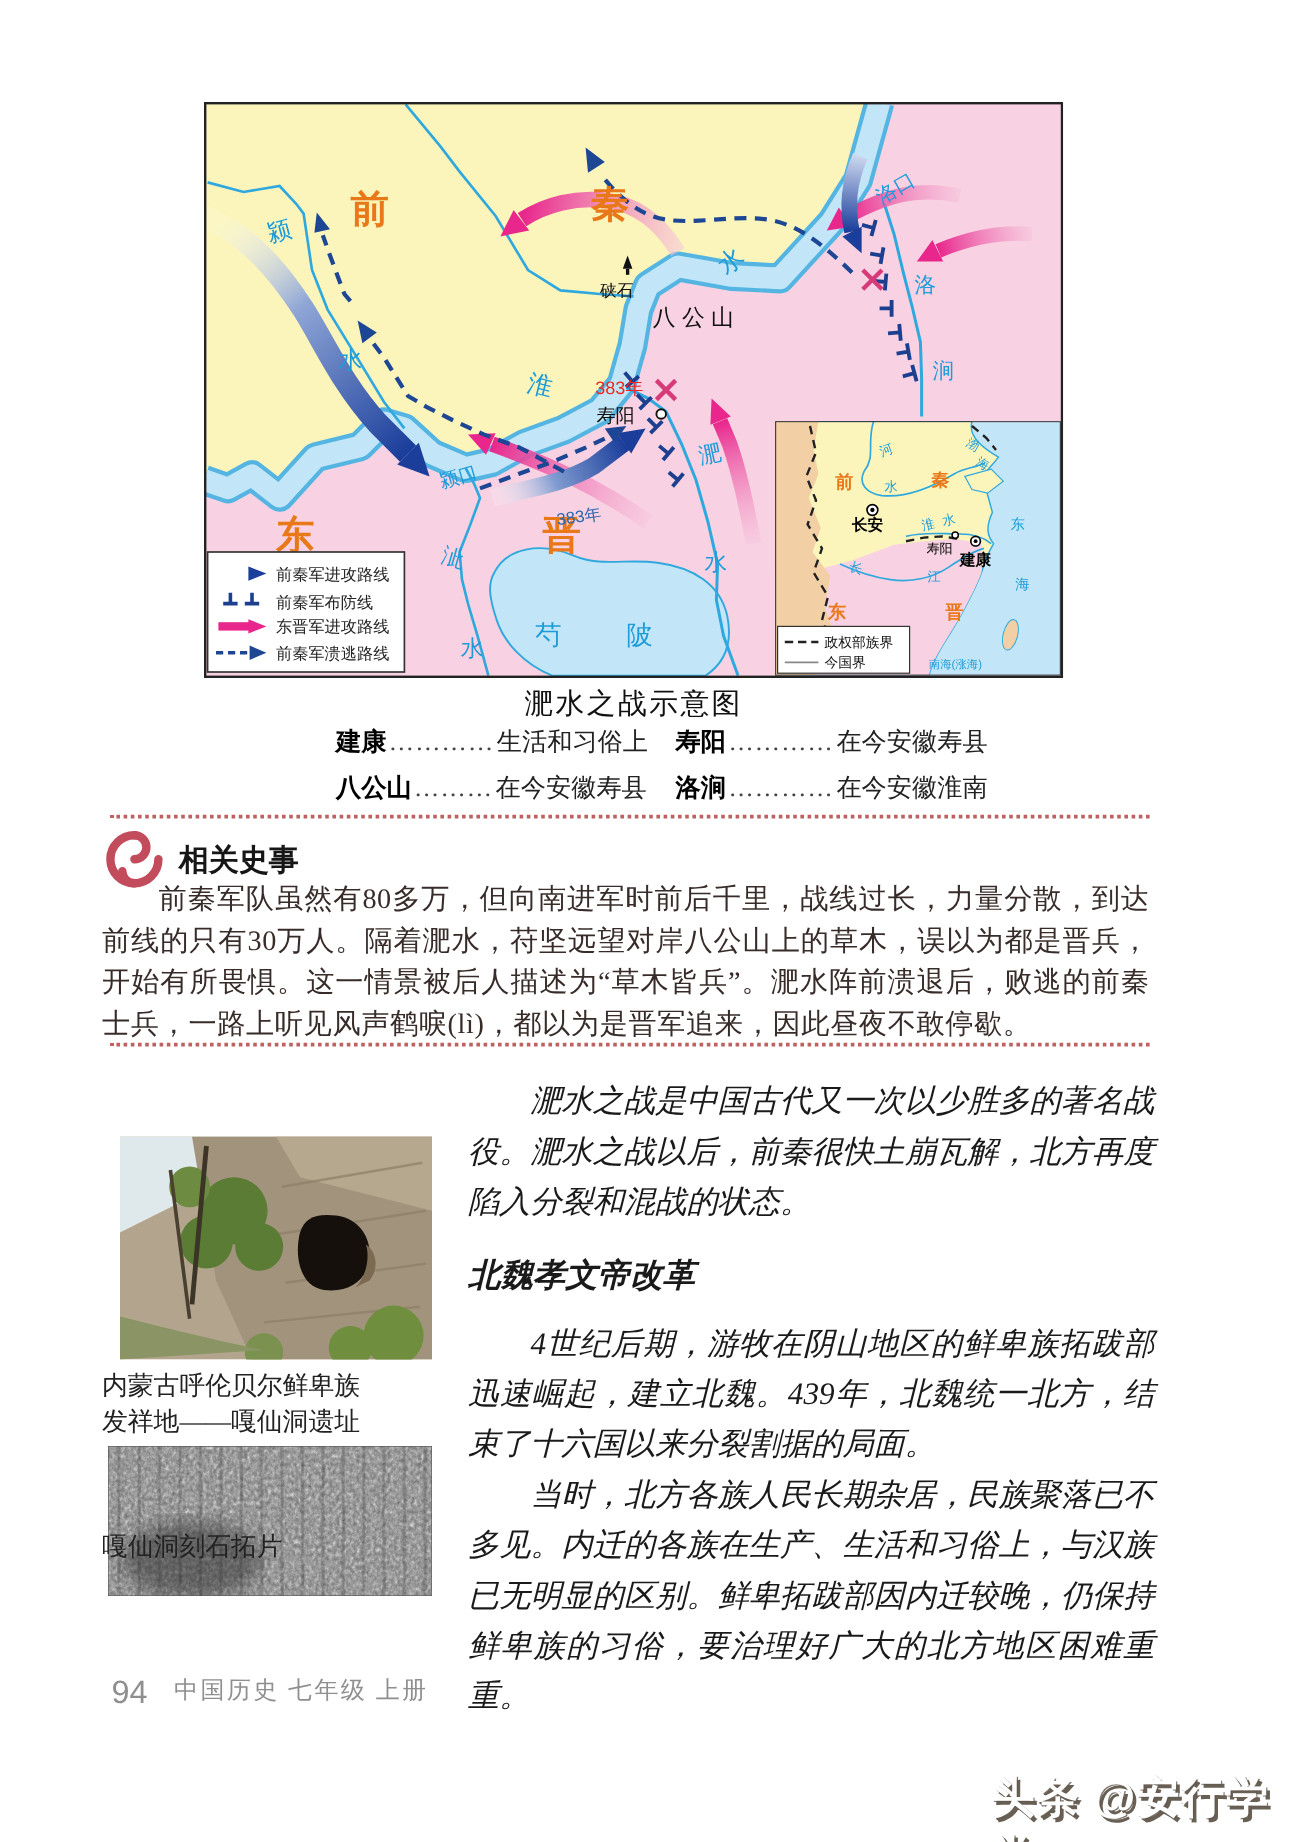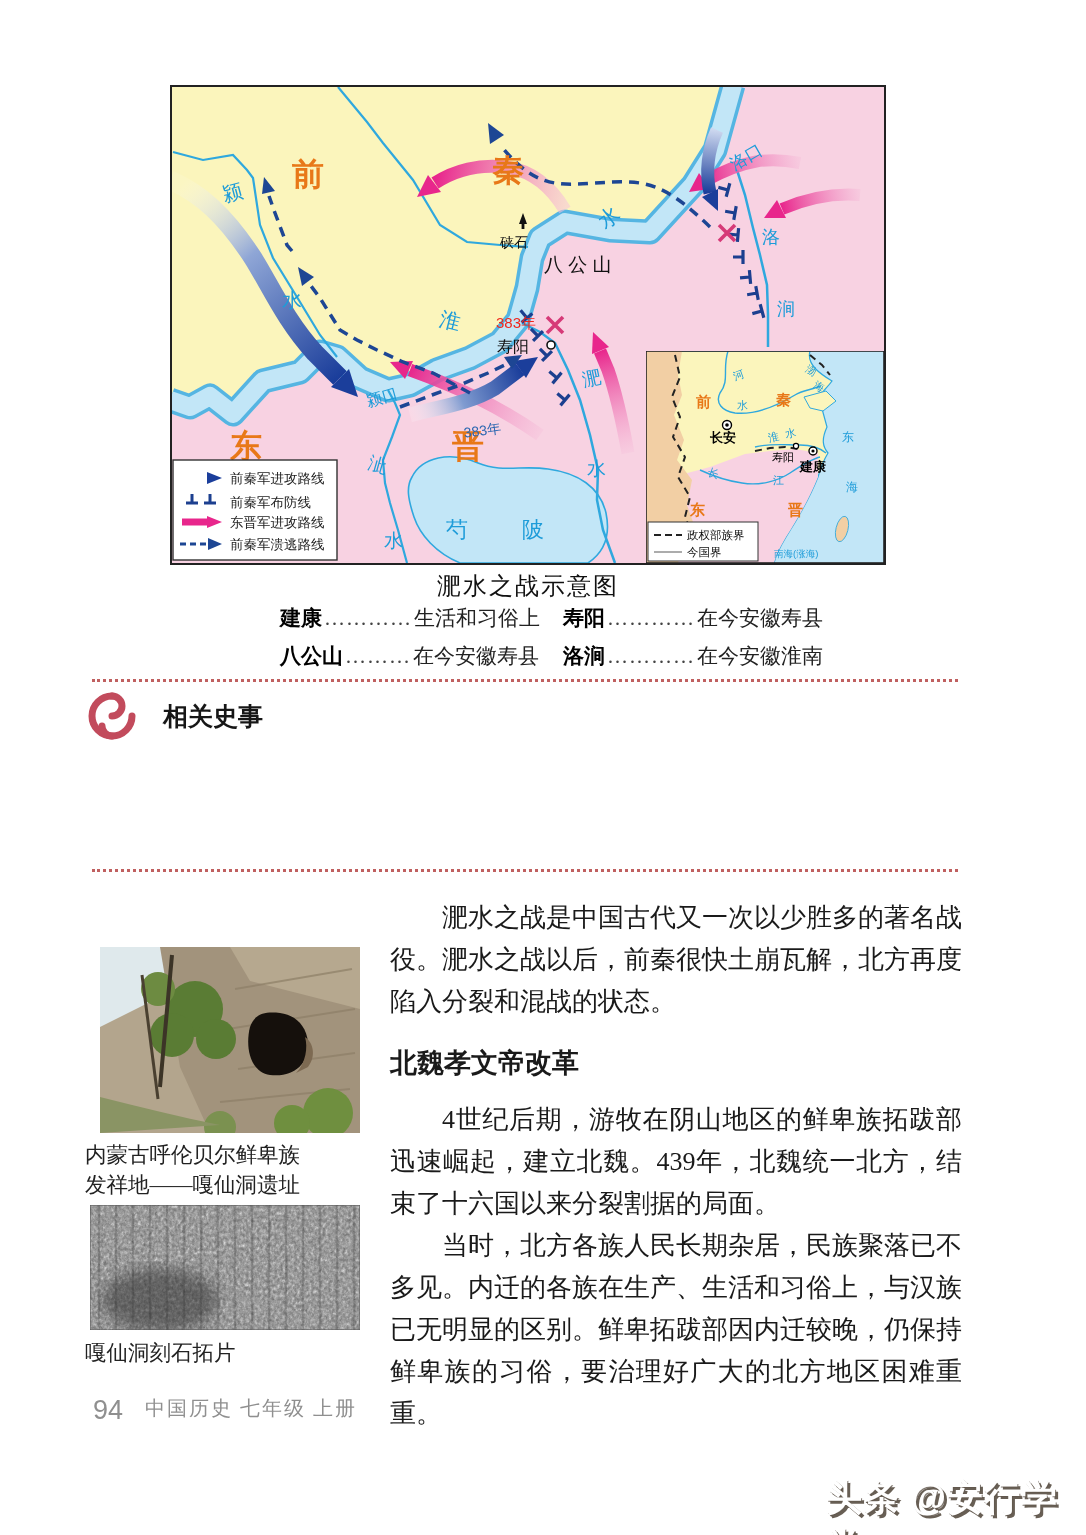--- a/index.html
+++ b/index.html
@@ -10,26 +10,26 @@
   .map-wrap{left:170px;top:85px;width:716px;height:480px;}
   .map-title{left:170px;top:570px;width:716px;text-align:center;font-size:24px;color:#111;letter-spacing:2px;}
   
   .notes{left:280px;top:604px;width:566px;display:grid;grid-template-columns:283px 283px;row-gap:10px;font-size:21px;}
   .note-cell{display:flex;align-items:baseline;white-space:nowrap;}
   .note-name{font-weight:bold;color:#000;}
   .note-leader{color:#444;margin:0 2px;letter-spacing:1px;}
   .note-place{color:#222;}
   
   .dotted-rule{height:0;border-top:3px dotted #c06060;}
-  .rh-head{left:86px;top:690px;width:600px;display:flex;align-items:center;gap:25px;}
+  .rh-head{left:86px;top:690px;width:600px;display:flex;align-items:center;gap:11px;}
   .rh-title{font-family:"Liberation Sans","DejaVu Sans",sans-serif;font-weight:bold;font-size:25px;color:#161616;}
   .rh-body{left:85px;top:733px;width:873px;font-size:23.5px;line-height:34.5px;color:#372c29;
            text-align:justify;text-indent:2em;letter-spacing:0.5px;}
   
-  .body-col{left:390px;top:897px;width:572px;font-size:26px;line-height:42px;text-align:justify;}
+  .body-col{left:390px;top:897px;width:572px;font-size:26px;line-height:42px;text-align:justify;font-style:italic;}
   .body-col p{margin:0;text-indent:2em;}
   .body-heading{font-family:"Liberation Sans","DejaVu Sans",sans-serif;font-weight:bold;font-size:27px;
                 text-indent:0 !important;margin:22px 0 18px 0 !important;line-height:36px;}
   
   .fig-cap{font-size:21.5px;color:#222;line-height:30px;}
   
   .footer{left:93px;top:1395px;display:flex;align-items:flex-start;gap:22px;color:#8f8f8f;}
   .footer .pgnum{font-size:27px;font-family:"Liberation Sans","DejaVu Sans",sans-serif;}
   .footer .book{font-size:20px;letter-spacing:2px;}
   
@@ -300,20 +300,21 @@
   <div class="abs rh-head">
     <svg width="52" height="52" viewBox="0 0 52 52">
       <g fill="none" stroke="#c24b5c" stroke-width="7" stroke-linecap="round">
         <path d="M26,6 a20,20 0 1 0 20,20"></path>
         <path d="M26,6 a10,10 0 0 1 10,10 a10,10 0 0 1 -10,10"></path>
         <path d="M26,46 a10,10 0 0 1 -10,-10"></path>
       </g>
     </svg>
     <span class="rh-title">相关史事</span>
   </div>
+  <div class="abs rh-body">前秦军队虽然有80多万，但向南进军时前后千里，战线过长，力量分散，到达前线的只有30万人。隔着淝水，苻坚远望对岸八公山上的草木，误以为都是晋兵，开始有所畏惧。这一情景被后人描述为“草木皆兵”。淝水阵前溃退后，败逃的前秦士兵，一路上听见风声鹤唳(lì)，都以为是晋军追来，因此昼夜不敢停歇。</div>
   <div class="abs dotted-rule" style="left:92px;top:869px;width:866px;"></div>
 
   <div class="abs" style="left:100px;top:947px;width:260px;height:186px;">
     <svg width="260" height="186" viewBox="0 0 260 186">
       <rect width="260" height="186" fill="#b3a58d"></rect>
       <polygon points="0,0 130,0 70,45 0,80" fill="#dfe9ec"></polygon>
       <polygon points="60,0 260,0 260,186 110,186 80,120" fill="#a2937c"></polygon>
       <polygon points="130,0 260,0 260,62 150,34" fill="#b6a88f"></polygon>
       <g stroke="#8d7f67" stroke-width="2" opacity="0.7">
         <path d="M135,42 L252,22"></path>
@@ -362,21 +363,21 @@
           <line x1="9" y1="0" x2="9" y2="12" stroke="#333" stroke-width="2.5"></line>
         </pattern>
       </defs>
       <rect width="270" height="125" fill="#757575"></rect>
       <rect width="270" height="125" filter="url(#rubNoise)" opacity="0.9"></rect>
       <rect width="270" height="125" fill="url(#colStripes)" opacity="0.25"></rect>
       <ellipse cx="70" cy="95" rx="58" ry="32" fill="#2d2d2d" opacity="0.5" filter="url(#softBlur)"></ellipse>
       <rect width="270" height="125" fill="none" stroke="#555" stroke-width="1"></rect>
     </svg>
   </div>
-  <div class="abs fig-cap" style="left:85px;top:1338px;width:290px;">
+  <div class="abs fig-cap" style="left:85px;top:1274px;width:290px;">
     <div>嘎仙洞刻石拓片</div>
   </div>
 
   <div class="abs body-col">
     <p>淝水之战是中国古代又一次以少胜多的著名战役。淝水之战以后，前秦很快土崩瓦解，北方再度陷入分裂和混战的状态。</p>
     <p class="body-heading">北魏孝文帝改革</p>
     <p>4世纪后期，游牧在阴山地区的鲜卑族拓跋部迅速崛起，建立北魏。439年，北魏统一北方，结束了十六国以来分裂割据的局面。</p>
     <p>当时，北方各族人民长期杂居，民族聚落已不多见。内迁的各族在生产、生活和习俗上，与汉族已无明显的区别。鲜卑拓跋部因内迁较晚，仍保持鲜卑族的习俗，要治理好广大的北方地区困难重重。</p>
   </div>
 

